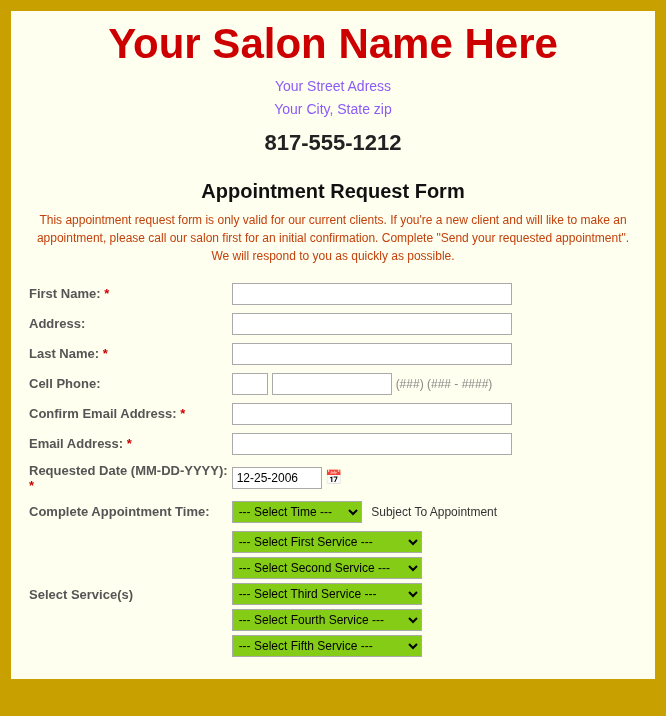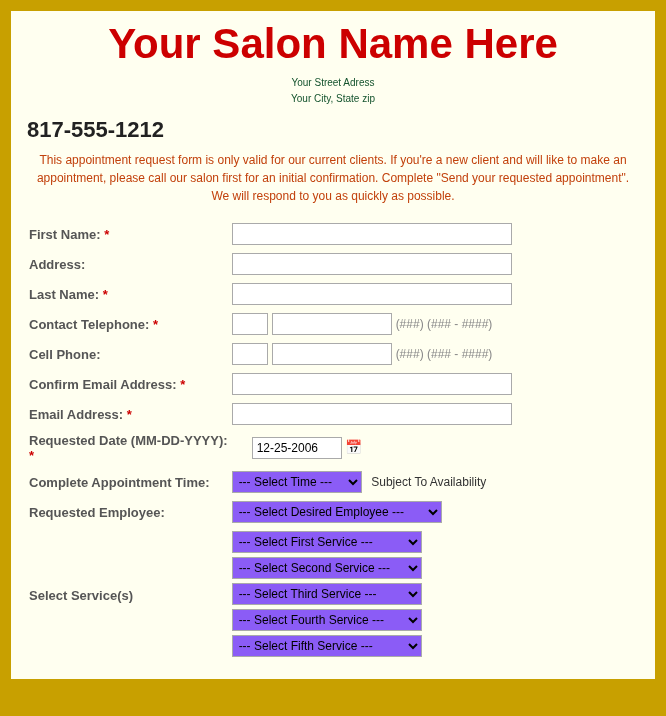--- a/index.html
+++ b/index.html
@@ -22,30 +22,30 @@
       text-align: center;
       font-size: 42px;
       font-weight: bold;
       color: #cc0000;
       font-family: Arial, sans-serif;
       line-height: 1.1;
       margin-bottom: 8px;
     }
     .salon-address {
       text-align: center;
-      color: #14532d;
-      font-size: 10px;
+      color: #8b5cf6;
+      font-size: 14px;
       line-height: 1.6;
     }
     .salon-phone {
-      text-align: left;
+      text-align: center;
       font-size: 22px;
       font-weight: bold;
       color: #222;
-      margin: 10px 0 8px 0;
+      margin: 10px 0 24px 0;
     }
     .form-title {
       text-align: center;
       font-size: 20px;
       font-weight: bold;
       color: #111;
       margin-bottom: 8px;
     }
     .form-description {
       text-align: center;
@@ -78,21 +78,21 @@
       background: #fff;
       padding: 2px 4px;
       font-size: 12px;
       height: 22px;
     }
     input.full { width: 280px; }
     input.small { width: 36px; }
     input.medium { width: 120px; }
     select {
       border: 1px solid #aaa;
-      background: #8b5cf6;
+      background: #84cc16;
       font-size: 12px;
       height: 22px;
       padding: 0 2px;
     }
     select.time-sel { width: 130px; }
     select.employee-sel { width: 210px; }
     select.service-sel { width: 190px; display: block; margin-bottom: 2px; }
     .phone-group {
       display: flex;
       align-items: center;
@@ -103,21 +103,20 @@
       color: #888;
       font-size: 12px;
     }
     .date-input {
       border: 1px solid #aaa;
       background: #fff;
       padding: 2px 4px;
       font-size: 12px;
       height: 22px;
       width: 90px;
-      margin-left: 20px;
     }
     .avail-note {
       font-size: 12px;
       color: #333;
       margin-left: 6px;
     }
     .services-col {
       display: flex;
       flex-direction: column;
       gap: 2px;
@@ -128,20 +127,21 @@
 
 <div class="page-wrapper">
 
   <div class="salon-name">Your Salon Name Here</div>
   <div class="salon-address">
     <div>Your Street Adress</div>
     <div>Your City, State zip</div>
   </div>
   <div class="salon-phone">817-555-1212</div>
 
+  <div class="form-title">Appointment Request Form</div>
   <div class="form-description">This appointment request form is only valid for our current clients. If you're a new client and will like to make an appointment, please call our salon first for an initial confirmation. Complete "Send your requested appointment". We will respond to you as quickly as possible.</div>
 
   <table class="form-table">
     <tbody>
 
       <tr>
         <td>
           <span>First Name:</span>
           <span class="req">*</span>
         </td>
@@ -160,46 +160,33 @@
       <tr>
         <td>
           <span>Last Name:</span>
           <span class="req">*</span>
         </td>
         <td>
           <input type="text" class="full" style="">
         </td>
       </tr>
 
-      <tr>
-        <td>
-          <span>Contact Telephone:</span>
-          <span class="req">*</span>
-        </td>
+
+      <tr>
+        <td>Cell Phone:</td>
         <td>
           <div class="phone-group">
             <input type="text" class="small" style="">
             <input type="text" class="medium" style="">
             <span class="phone-hint">(###) (### - ####)</span>
           </div>
         </td>
       </tr>
 
       <tr>
-        <td>Cell Phone:</td>
-        <td>
-          <div class="phone-group">
-            <input type="text" class="small" style="">
-            <input type="text" class="medium" style="">
-            <span class="phone-hint">(###) (### - ####)</span>
-          </div>
-        </td>
-      </tr>
-
-      <tr>
         <td>
           <span>Confirm Email Address:</span>
           <span class="req">*</span>
         </td>
         <td>
           <input type="text" class="full" style="">
         </td>
       </tr>
 
       <tr>
@@ -222,32 +209,24 @@
           <span style="cursor:pointer; font-size:14px;">📅</span>
         </td>
       </tr>
 
       <tr>
         <td>Complete Appointment Time:</td>
         <td>
           <select class="time-sel">
             <option>--- Select Time ---</option>
           </select>
-          <span class="avail-note">Subject To Availability</span>
-        </td>
-      </tr>
-
-      <tr>
-        <td>Requested Employee:</td>
-        <td>
-          <select class="employee-sel">
-            <option>--- Select Desired Employee ---</option>
-          </select>
-        </td>
-      </tr>
+          <span class="avail-note">Subject To Appointment</span>
+        </td>
+      </tr>
+
 
       <tr>
         <td>Select Service(s)</td>
         <td>
           <div class="services-col">
             <select class="service-sel">
               <option>--- Select First Service ---</option>
             </select>
             <select class="service-sel">
               <option>--- Select Second Service ---</option>

